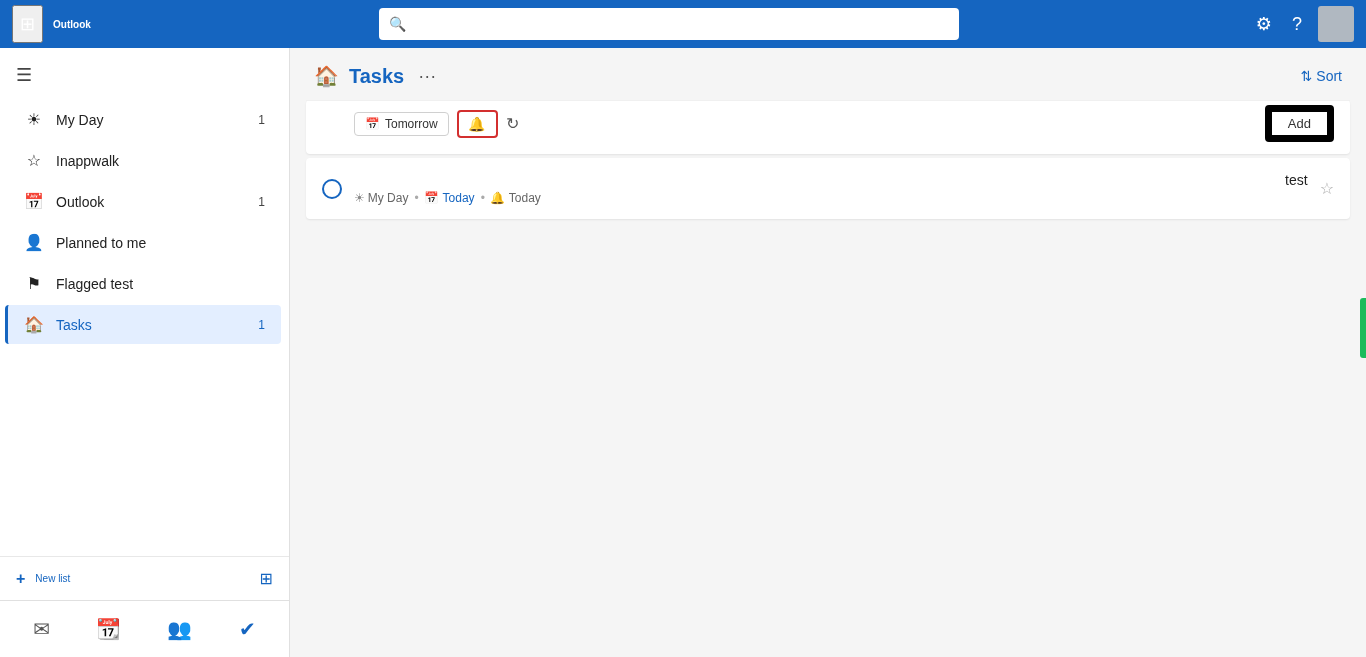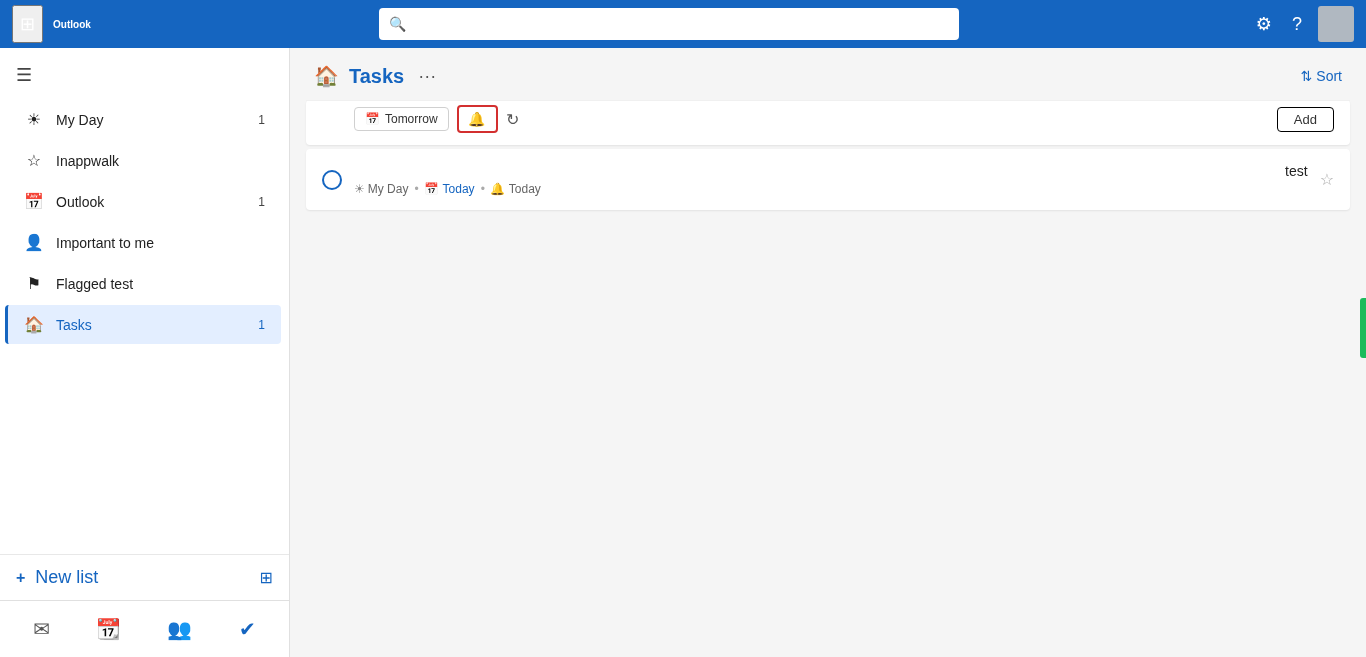--- a/index.html
+++ b/index.html
@@ -143,21 +143,21 @@
       border-top: 1px solid #e8e8e8;
       margin-top: 8px;
     }
     .sidebar-footer-plus {
       color: #1565c0;
       font-size: 16px;
       font-weight: bold;
     }
     .sidebar-footer-label {
       color: #1565c0;
-      font-size: 18px;
+      font-size: 10px;
       flex: 1;
       cursor: pointer;
     }
     .sidebar-footer-icon {
       color: #1565c0;
       font-size: 16px;
       cursor: pointer;
     }
     .sidebar-bottom-nav {
       display: flex;
@@ -284,21 +284,21 @@
       font-size: 14px;
     }
     .task-chip-recur {
       font-size: 16px;
       color: #555;
       cursor: pointer;
     }
     .add-btn {
       margin-left: auto;
       background: white;
-      border: 1px solid #000000;
+      border: 7px solid #000000;
       border-radius: 4px;
       padding: 4px 16px;
       font-size: 13px;
       color: #333;
       cursor: pointer;
     }
 
     
     .task-card2-main {
       display: flex;
@@ -388,21 +388,21 @@
       </div>
 
       <div class="sidebar-item">
         <span class="item-icon">📅</span>
         <span class="item-label">Outlook</span>
         <span class="item-badge">1</span>
       </div>
 
       <div class="sidebar-item">
         <span class="item-icon">👤</span>
-        <span class="item-label">Important to me</span>
+        <span class="item-label">Planned to me</span>
         <span class="item-badge"></span>
       </div>
 
       <div class="sidebar-item">
         <span class="item-icon">⚑</span>
         <span class="item-label">Flagged test</span>
         <span class="item-badge"></span>
       </div>
 
       <div class="sidebar-item active">

